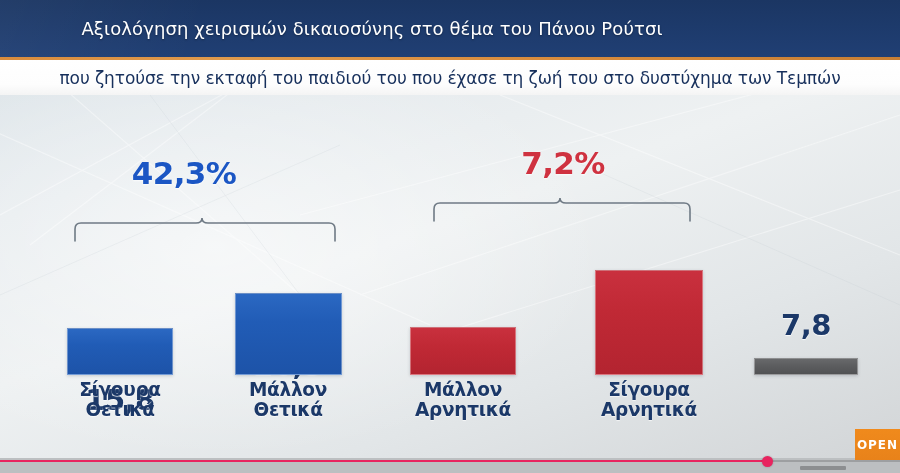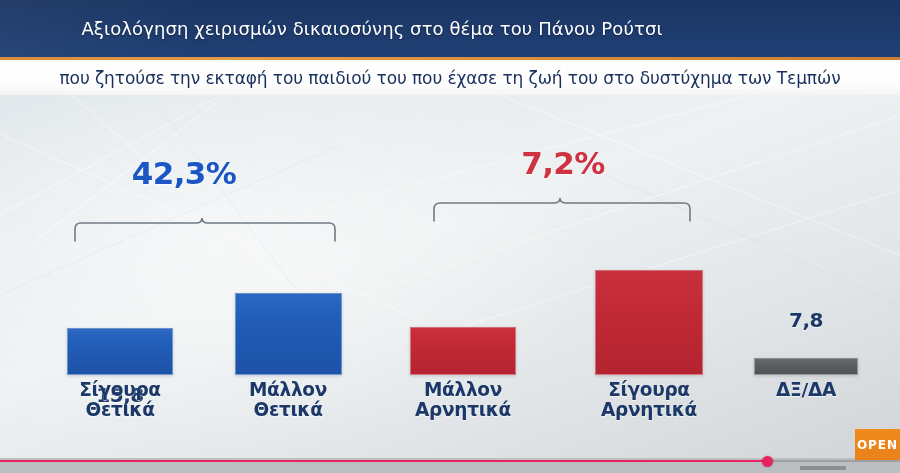--- a/index.html
+++ b/index.html
@@ -60,21 +60,21 @@
     position:absolute; bottom:0;
     border:1px solid rgba(255,255,255,.35);
     box-shadow:0 1px 3px rgba(60,70,80,.22);
   }
   .bar.blue{ background:linear-gradient(180deg,#2b68c2 0%,#215cb6 35%,#1d53a8 100%); }
   .bar.red { background:linear-gradient(180deg,#c9303e 0%,#c02935 40%,#b32430 100%); }
   .bar.gray{ background:linear-gradient(180deg,#68696b 0%,#5c5d5f 45%,#515254 100%); }
 
   .bar-value{
     position:absolute; text-align:center;
-    color:#1b3868; font-weight:bold; font-size:20px;
+    color:#1b3868; font-weight:bold; font-size:29px;
     letter-spacing:-.5px;
     text-shadow:0 1px 1px rgba(255,255,255,.85);
   }
   .bar-label{
     position:absolute; text-align:center;
     color:#1b3868; font-weight:bold; font-size:18.5px;
     line-height:20px; letter-spacing:-.3px;
     text-shadow:0 1px 1px rgba(255,255,255,.7);
   }
   .bar-label span{ display:block; }
@@ -189,23 +189,20 @@
 
     <div class="bar-value" style="left:575px; top:230px; width:132px;">34,5</div>
     <div class="bar red" style="left:587px; bottom:83px; width:108px; height:105px;"></div>
     <div class="bar-label" style="left:571px; bottom:38px; width:140px;">
       <span>Σίγουρα</span>
       <span>Αρνητικά</span>
     </div>
 
     <div class="bar-value" style="left:748px; top:213px; width:100px;">7,8</div>
     <div class="bar gray" style="left:746px; bottom:83px; width:104px; height:17px;"></div>
-    <div class="bar-label" style="left:728px; bottom:58px; width:140px;">
-      <span>ΔΞ/ΔΑ</span>
-    </div>
 
   </div>
 </div>
 
 <div class="footer"></div>
 <div class="open-logo">OPEN</div>
 <div class="vol-bar"></div>
 <div class="scrub-track"></div>
 <div class="scrub-filled"></div>
 <div class="scrub-handle"></div>

